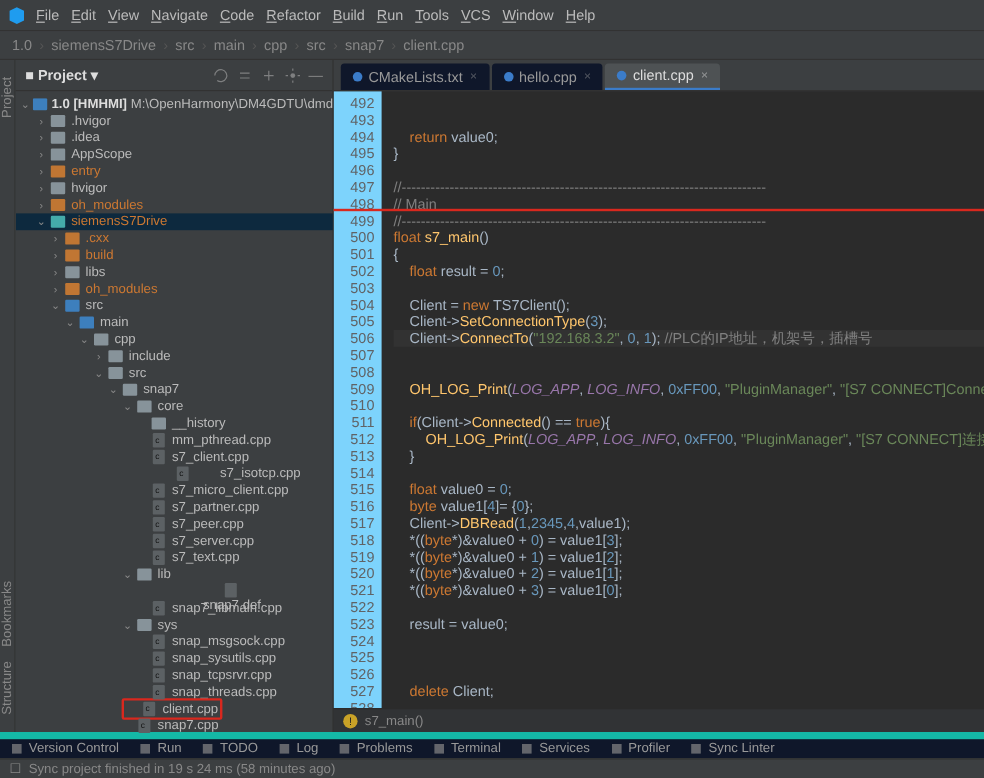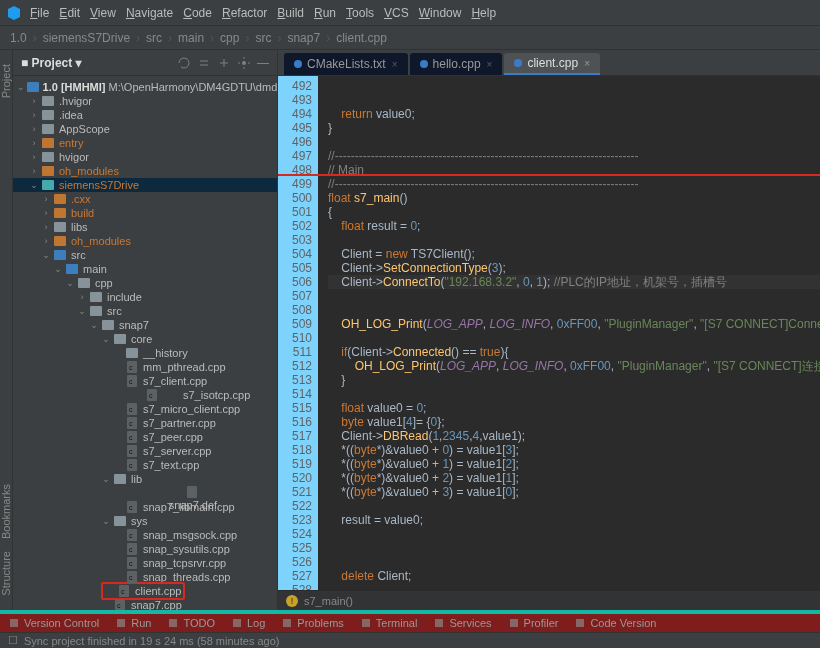--- a/index.html
+++ b/index.html
@@ -47,21 +47,21 @@
 .code .line.hl { background: #323232; }
 .kw { color: #cc7832; }
 .str { color: #6a8759; }
 .num { color: #6897bb; }
 .comm { color: #808080; }
 .fn { color: #ffc66d; }
 .mac { color: #9876aa; font-style: italic; }
 .red-box-code { position: absolute; border: 2px solid #d9281e; pointer-events: none; }
 .breadcrumb-bottom { height: 20px; background: #313335; border-top: 1px solid #2b2b2b; display: flex; align-items: center; padding: 0 8px; color: #888; font-size: 11px; }
 .breadcrumb-bottom .warn { width: 12px; height: 12px; background: #c9a227; border-radius: 50%; margin-right: 6px; font-size: 9px; color: #222; text-align: center; line-height: 12px; }
-.toolstrip { height: 22px; background: #7f1d1d; border-top: 4px solid #14b8a6; display: flex; align-items: center; padding: 0 8px; color: #999; font-size: 11px; }
+.toolstrip { height: 22px; background: #0f172a; border-top: 6px solid #14b8a6; display: flex; align-items: center; padding: 0 8px; color: #999; font-size: 11px; }
 .toolstrip .item { margin-right: 16px; display: flex; align-items: center; cursor: default; }
 .toolstrip .ico { width: 12px; height: 12px; margin-right: 4px; opacity: .7; }
 .statusbar { height: 16px; background: #3c3f41; border-top: 1px solid #323232; display: flex; align-items: center; padding: 0 8px; color: #888; font-size: 11px; }
 svg { display: block; }
 </style>
 </head>
 <body>
 
 <div class="titlebar">
   <svg class="logo" viewBox="0 0 16 16">
@@ -525,20 +525,20 @@
     <span class="item">
       <svg class="ico" viewBox="0 0 12 12">
         <rect x="2" y="2" width="8" height="8" fill="#888"></rect>
       </svg>
       <span>Profiler</span>
     </span>
     <span class="item">
       <svg class="ico" viewBox="0 0 12 12">
         <rect x="2" y="2" width="8" height="8" fill="#888"></rect>
       </svg>
-      <span>Code Version</span>
+      <span>Sync Linter</span>
     </span>
   </div>
 
 <div class="statusbar">
   <span style="margin-right:6px">☐</span>
   <span>Sync project finished in 19 s 24 ms (58 minutes ago)</span>
 </div>
 
 </body></html>

